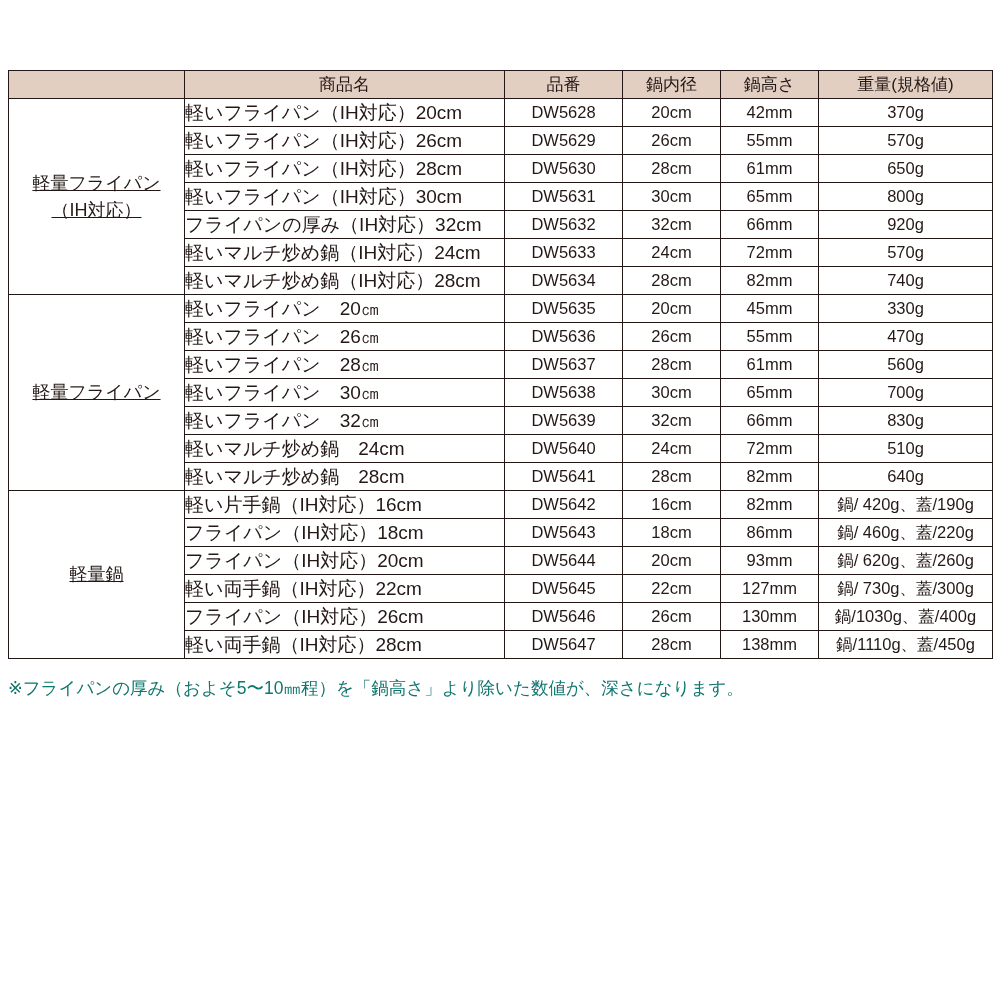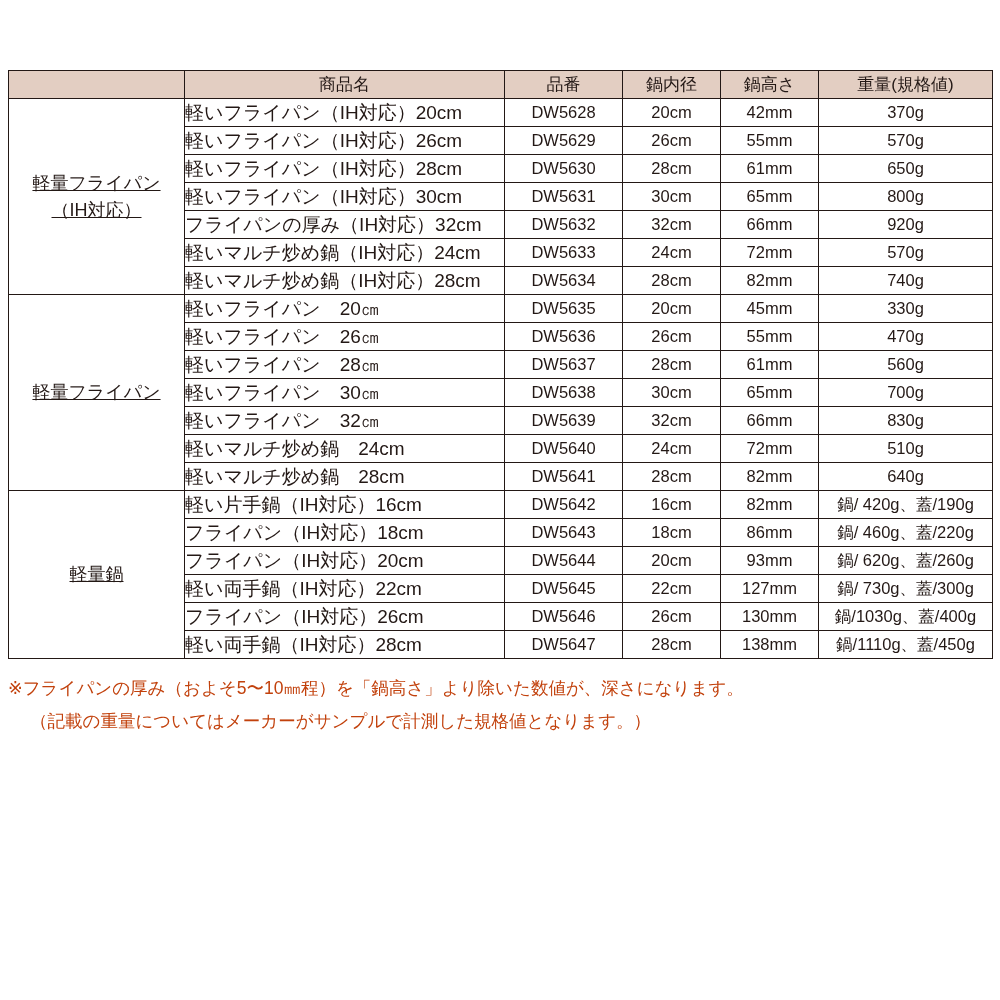--- a/index.html
+++ b/index.html
@@ -67,21 +67,21 @@
   }
   td.ctr {
     text-align: center;
     font-size: 16.5px;
   }
   .notes {
     margin: 14px auto 0 auto;
     width: 984px;
     font-size: 17.5px;
     line-height: 1.78;
-    color: #c2410c;
+    color: #0f766e;
   }
   .notes p {
     margin: 0 0 2px 0;
   }
   .notes p.indent {
     padding-left: 22px;
   }
 </style>
 </head>
 <body>
@@ -260,16 +260,15 @@
         <td class="ctr">28cm</td>
         <td class="ctr">138mm</td>
         <td class="ctr">鍋/1110g、蓋/450g</td>
       </tr>
 
     </tbody>
   </table>
 
   <div class="notes">
     <p>※フライパンの厚み（およそ5〜10㎜程）を「鍋高さ」より除いた数値が、深さになります。</p>
-    <p class="indent">（記載の重量についてはメーカーがサンプルで計測した規格値となります。）</p>
   </div>
 
 </div>
 
 </body></html>

